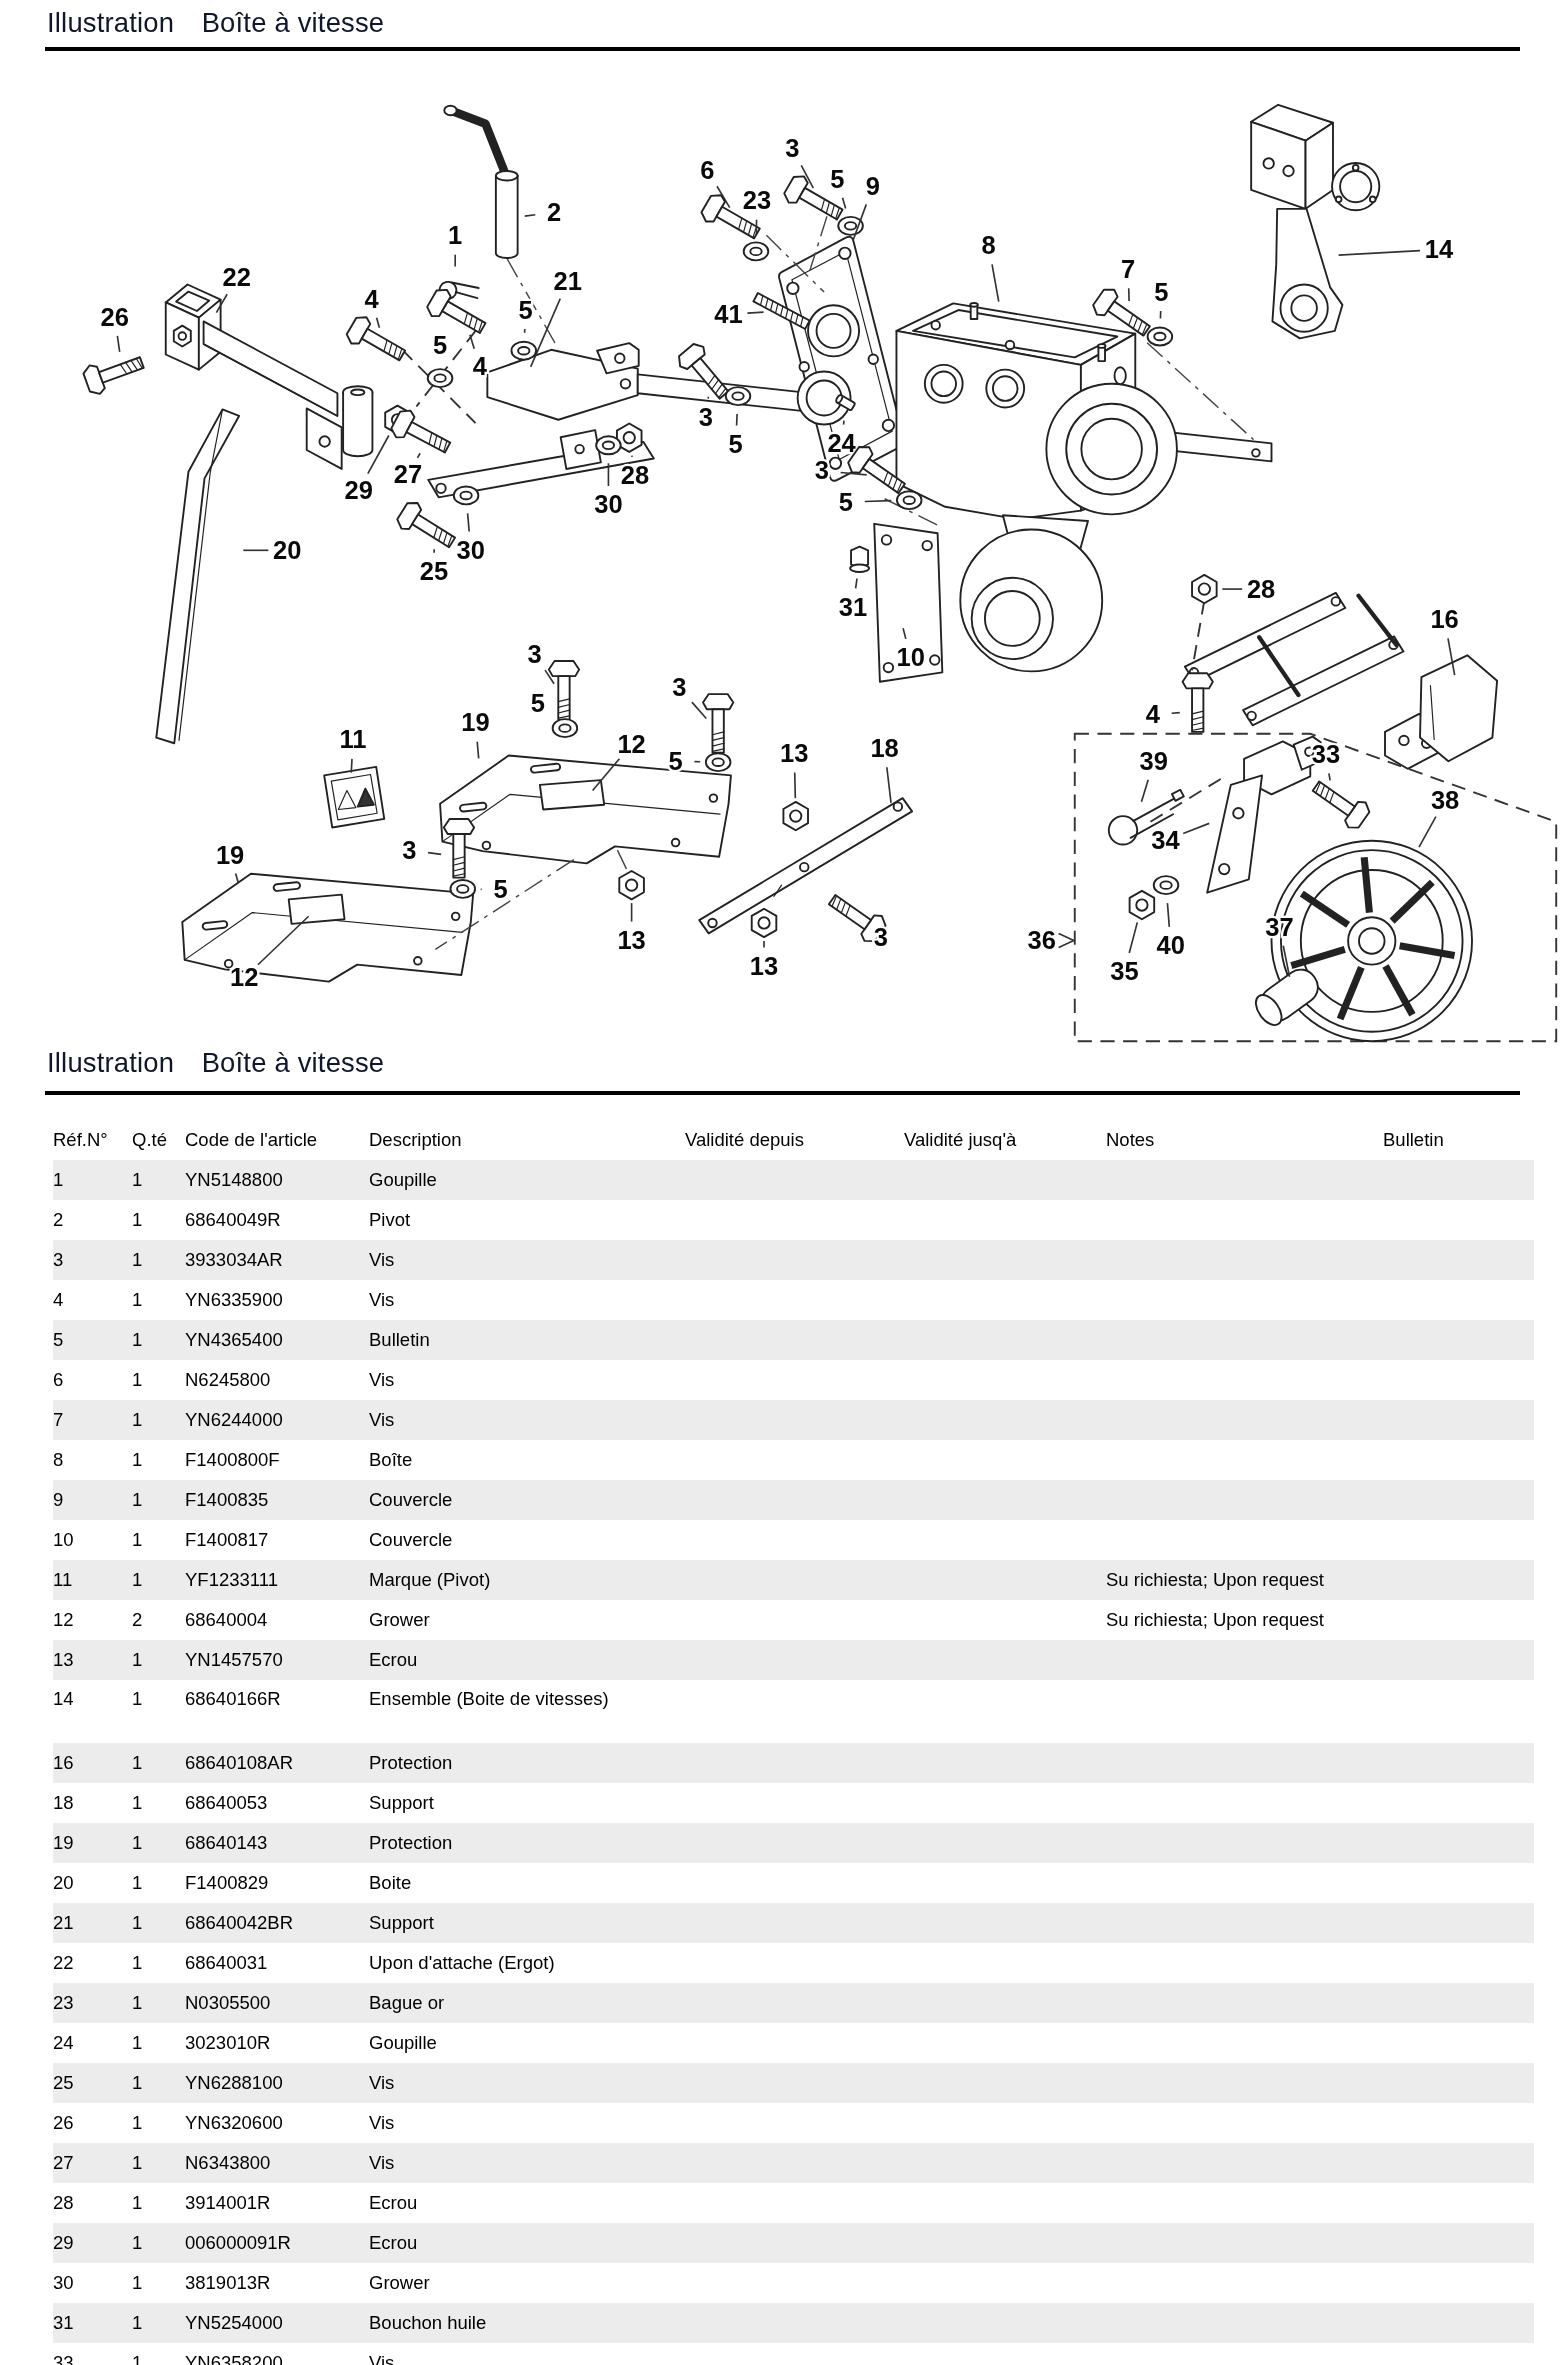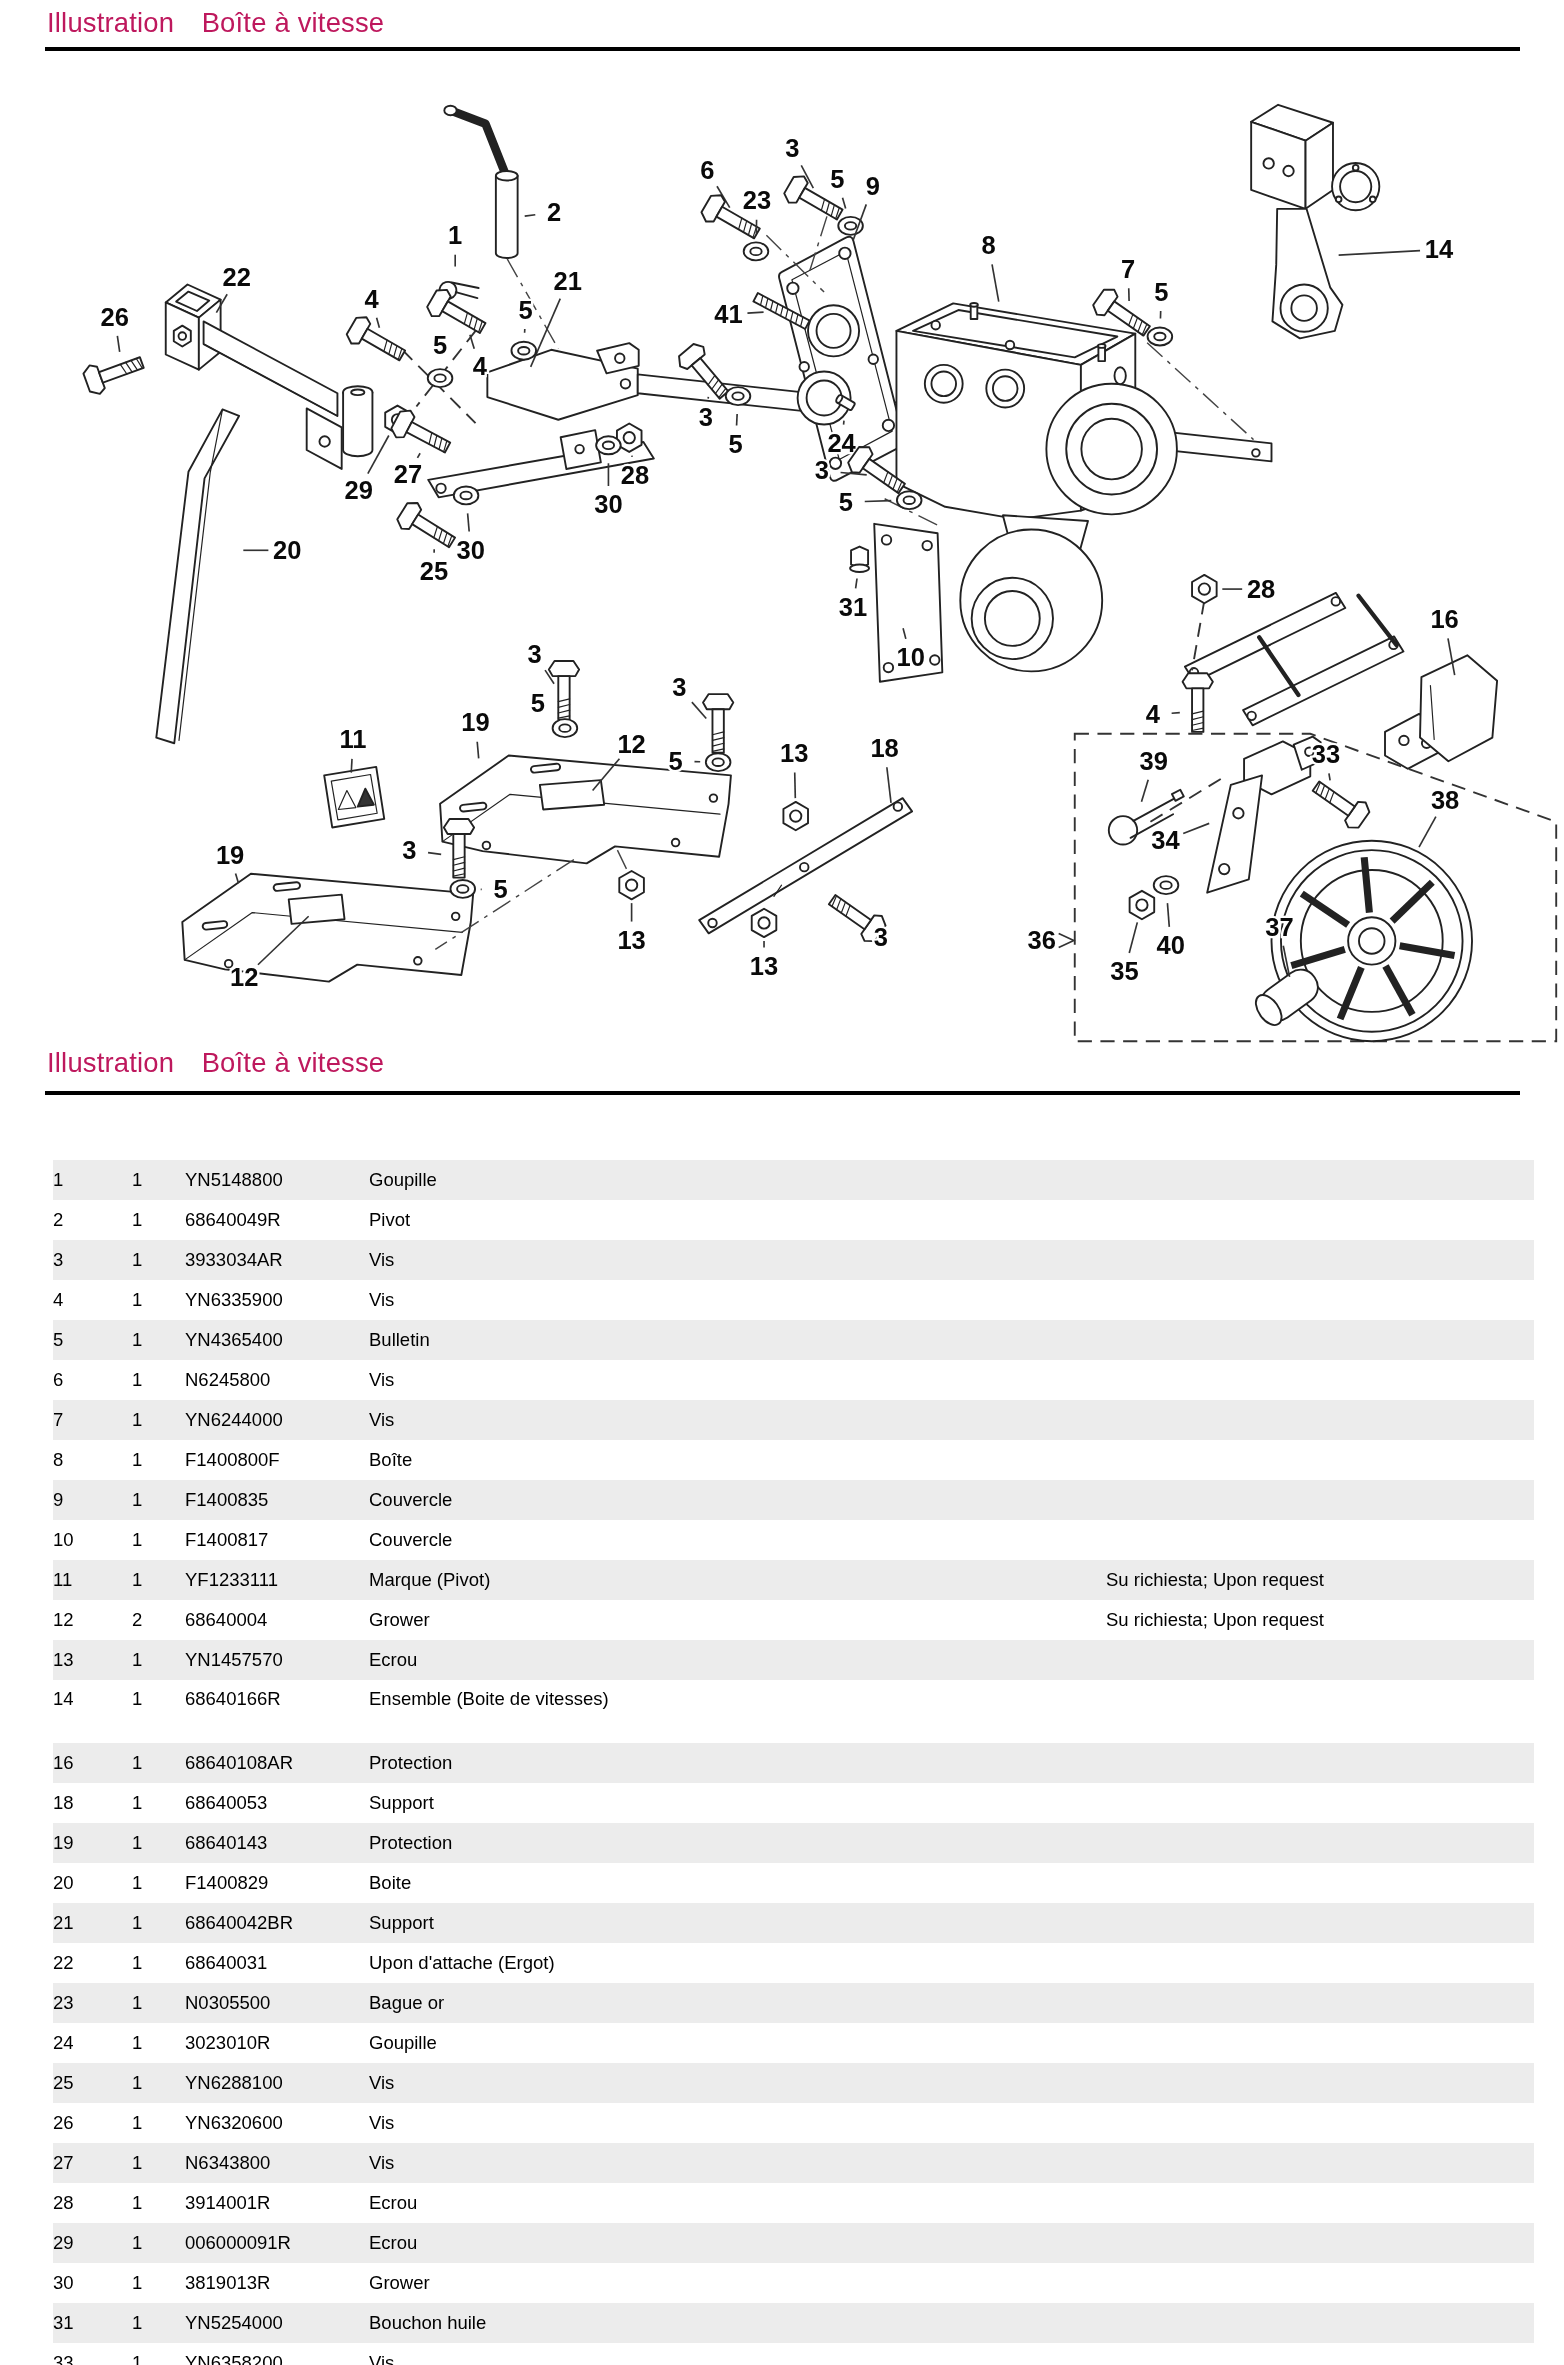--- a/index.html
+++ b/index.html
@@ -1,19 +1,19 @@
 <!DOCTYPE html>
 <html style="font-size:7.6px"><head>
 <meta charset="utf-8">
 <style>
   html,body{margin:0;padding:0;background:#fff;}
   .page{position:relative;width:1564px;height:2688px;background:#fff;overflow:hidden;
         font-family:"Liberation Sans",sans-serif;color:#000;}
   .title{position:absolute;left:47px;font-size:27.4px;font-weight:500;letter-spacing:0.2px;
-         color:#be185d;white-space:nowrap;}
+         color:#0f172a;white-space:nowrap;}
   .title .t2{margin-left:27.4px;}
   .rule{position:absolute;left:45px;width:1475px;height:4.3px;background:#000;}
   .rule:after{content:"";display:block;margin-top:1.4px;height:0.9px;background:#000;}
   .tbl-head,.tbl-row{display:grid;grid-template-columns:79px 53px 184px 316px 219px 202px 277px 142px;
          align-items:center;font-size:18.5px;line-height:1.1;}
   .tbl-head{position:absolute;top:1122px;left:53px;width:1481px;height:36px;}
   .tbl-rows{position:absolute;top:1160px;left:53px;width:1481px;}
   .tbl-row{height:40px;background:#fff;}
   .tbl-row.shaded{background:#ececec;}
   .tbl-row.tall{height:63px;align-items:start;padding-top:8.5px;box-sizing:border-box;}
@@ -441,20 +441,30 @@
         <use href="#g-bolt" transform="translate(1795,1788) rotate(215)"></use>
         <text x="1862" y="1860">3</text>
       </g>
   </svg>
 
   <div class="title" style="top:1047px;">
     <span>Illustration</span><span class="t2">Boîte à vitesse</span>
   </div>
   <div class="rule" style="top:1091px;"></div>
 
+  <div class="tbl-head" id="tbl-head">
+      <div class="cell">Réf.N°</div>
+      <div class="cell">Q.té</div>
+      <div class="cell">Code de l'article</div>
+      <div class="cell">Description</div>
+      <div class="cell">Validité depuis</div>
+      <div class="cell">Validité jusq'à</div>
+      <div class="cell">Notes</div>
+      <div class="cell">Bulletin</div>
+    </div>
   <div class="tbl-rows" id="tbl-rows">
       <div class="tbl-row shaded">
         <div class="cell">1</div>
         <div class="cell">1</div>
         <div class="cell">YN5148800</div>
         <div class="cell">Goupille</div>
         <div class="cell"></div>
         <div class="cell"></div>
         <div class="cell"></div>
         <div class="cell"></div>

